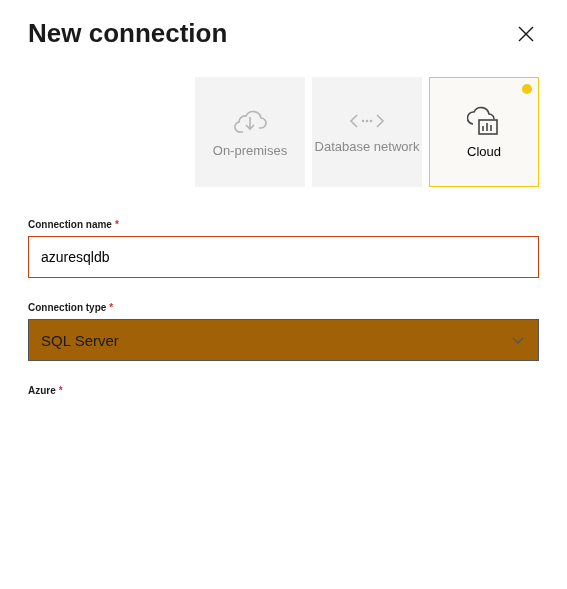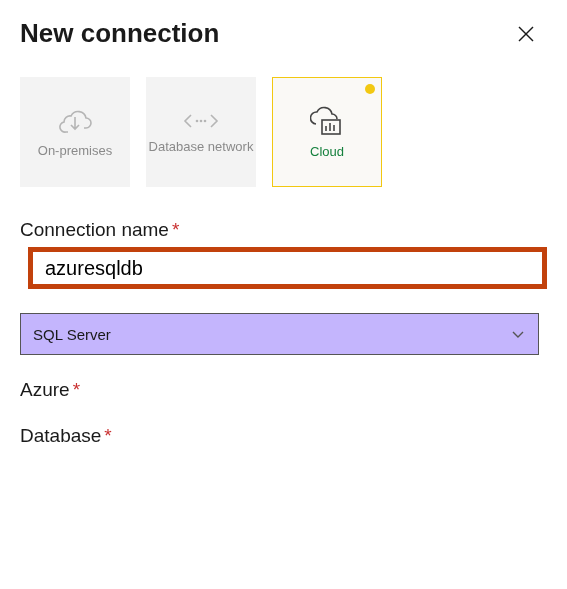--- a/index.html
+++ b/index.html
@@ -1,30 +1,30 @@
 <!DOCTYPE html>
 <html><head>
 <meta charset="utf-8">
 <style>
   html,body{margin:0;padding:0;font-family:"Segoe UI",Arial,sans-serif;color:#1a1a1a;background:#fff;}
-  .dialog{width:567px;padding:18px 28px 28px 20px;box-sizing:border-box;}
+  .dialog{width:567px;padding:18px 28px 28px 28px;box-sizing:border-box;}
   .header-row{display:flex;align-items:center;justify-content:space-between;margin-bottom:28px;}
   .title{font-size:26px;font-weight:600;}
   .close-btn{background:none;border:none;padding:4px;cursor:pointer;}
   .close-btn svg{display:block;}
-  .tiles{display:flex;gap:16px;margin-bottom:32px;}
+  .tiles{display:flex;gap:7px;margin-bottom:32px;justify-content:flex-end;}
   .tile{width:108px;height:108px;background:#f3f3f3;display:flex;flex-direction:column;align-items:center;justify-content:center;gap:8px;border:1px solid transparent;color:#8a8a8a;font-size:13px;text-align:center;position:relative;cursor:pointer;}
   .tile.selected{border:1px solid #f2c811;background:#faf9f6;}
   .tile .badge{position:absolute;top:6px;right:6px;width:10px;height:10px;border-radius:50%;background:#f2c811;}
   .tile svg{display:block;}
-  .field-label{font-size:19px;font-weight:400;margin-bottom:6px;}
+  .field-label{font-size:10px;font-weight:700;margin-bottom:6px;}
   .req{color:#c93131;margin-left:3px;}
   .field-wrap{margin-bottom:24px;}
-  .text-input{width:100%;box-sizing:border-box;height:42px;padding:0 12px;font-size:20px;border:5px solid #c2410c;outline:none;margin-left:8px;}
-  .select-box{width:100%;box-sizing:border-box;height:42px;padding:0 12px;font-size:15px;border:1px solid #555;display:flex;align-items:center;justify-content:space-between;cursor:pointer;background:#c4b5fd;}
+  .text-input{width:100%;box-sizing:border-box;height:42px;padding:0 12px;font-size:14px;border:1px solid #c2410c;outline:none;}
+  .select-box{width:100%;box-sizing:border-box;height:42px;padding:0 12px;font-size:15px;border:1px solid #555;display:flex;align-items:center;justify-content:space-between;cursor:pointer;background:#a16207;}
   .chev{flex:0 0 auto;}
 </style>
 </head>
 <body>
 
 <div class="dialog">
 
   <div class="header-row">
     <div class="title">New connection</div>
     <button class="close-btn">
@@ -57,46 +57,46 @@
 
     <div class="tile selected">
       <span class="badge"></span>
       <svg width="34" height="30" viewBox="0 0 34 30">
         <path d="M6 18a6 6 0 0 1 1-12 8 8 0 0 1 15 2 5 5 0 0 1 5 5" fill="none" stroke="#444" stroke-width="1.6"></path>
         <rect x="12" y="14" width="18" height="14" fill="none" stroke="#444" stroke-width="1.6"></rect>
         <line x1="16" y1="25" x2="16" y2="20" stroke="#444" stroke-width="1.6"></line>
         <line x1="20" y1="25" x2="20" y2="17" stroke="#444" stroke-width="1.6"></line>
         <line x1="24" y1="25" x2="24" y2="19" stroke="#444" stroke-width="1.6"></line>
       </svg>
-      <span style="color:#15803d;">Cloud</span>
+      <span style="color:#000000;">Cloud</span>
     </div>
 
   </div>
 
   <div class="field-wrap">
     <div class="field-label">
       <span>Connection name</span><span class="req">*</span>
     </div>
     <input class="text-input" type="text" value="azuresqldb" style="">
   </div>
 
   <div class="field-wrap">
+    <div class="field-label">
+      <span>Connection type</span><span class="req">*</span>
+    </div>
     <div class="select-box">
       <span>SQL Server</span>
       <svg class="chev" width="16" height="16" viewBox="0 0 16 16">
         <path d="M3 6l5 5 5-5" fill="none" stroke="#555" stroke-width="1.4"></path>
       </svg>
     </div>
   </div>
 
   <div class="field-wrap">
     <div class="field-label">
       <span>Azure</span><span class="req">*</span>
     </div>
   </div>
 
   <div class="field-wrap" style="margin-bottom:0;">
-    <div class="field-label">
-      <span>Database</span><span class="req">*</span>
-    </div>
   </div>
 
 </div>
 
 </body></html>

